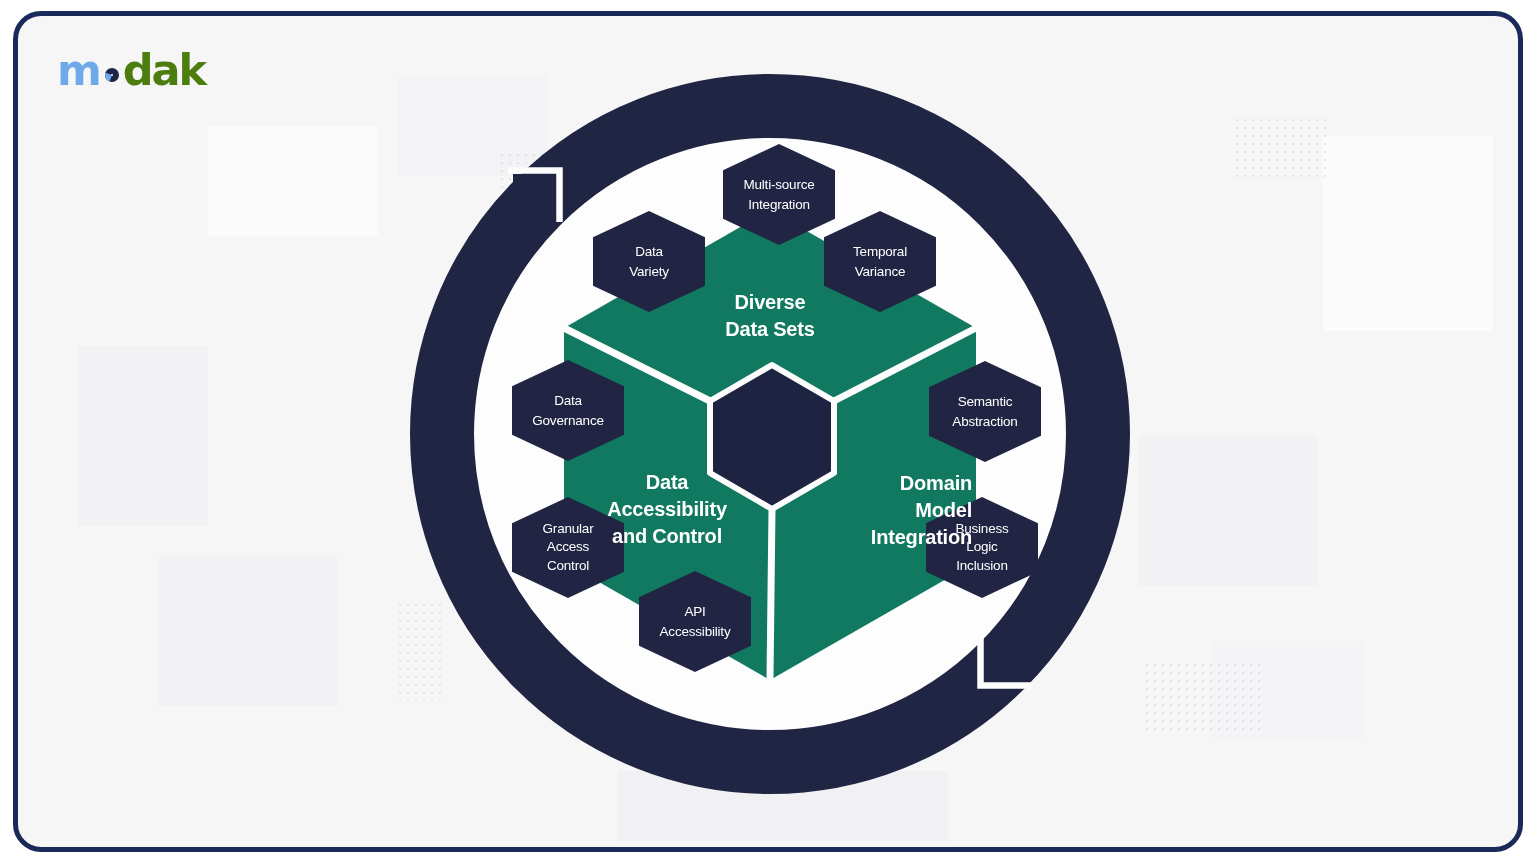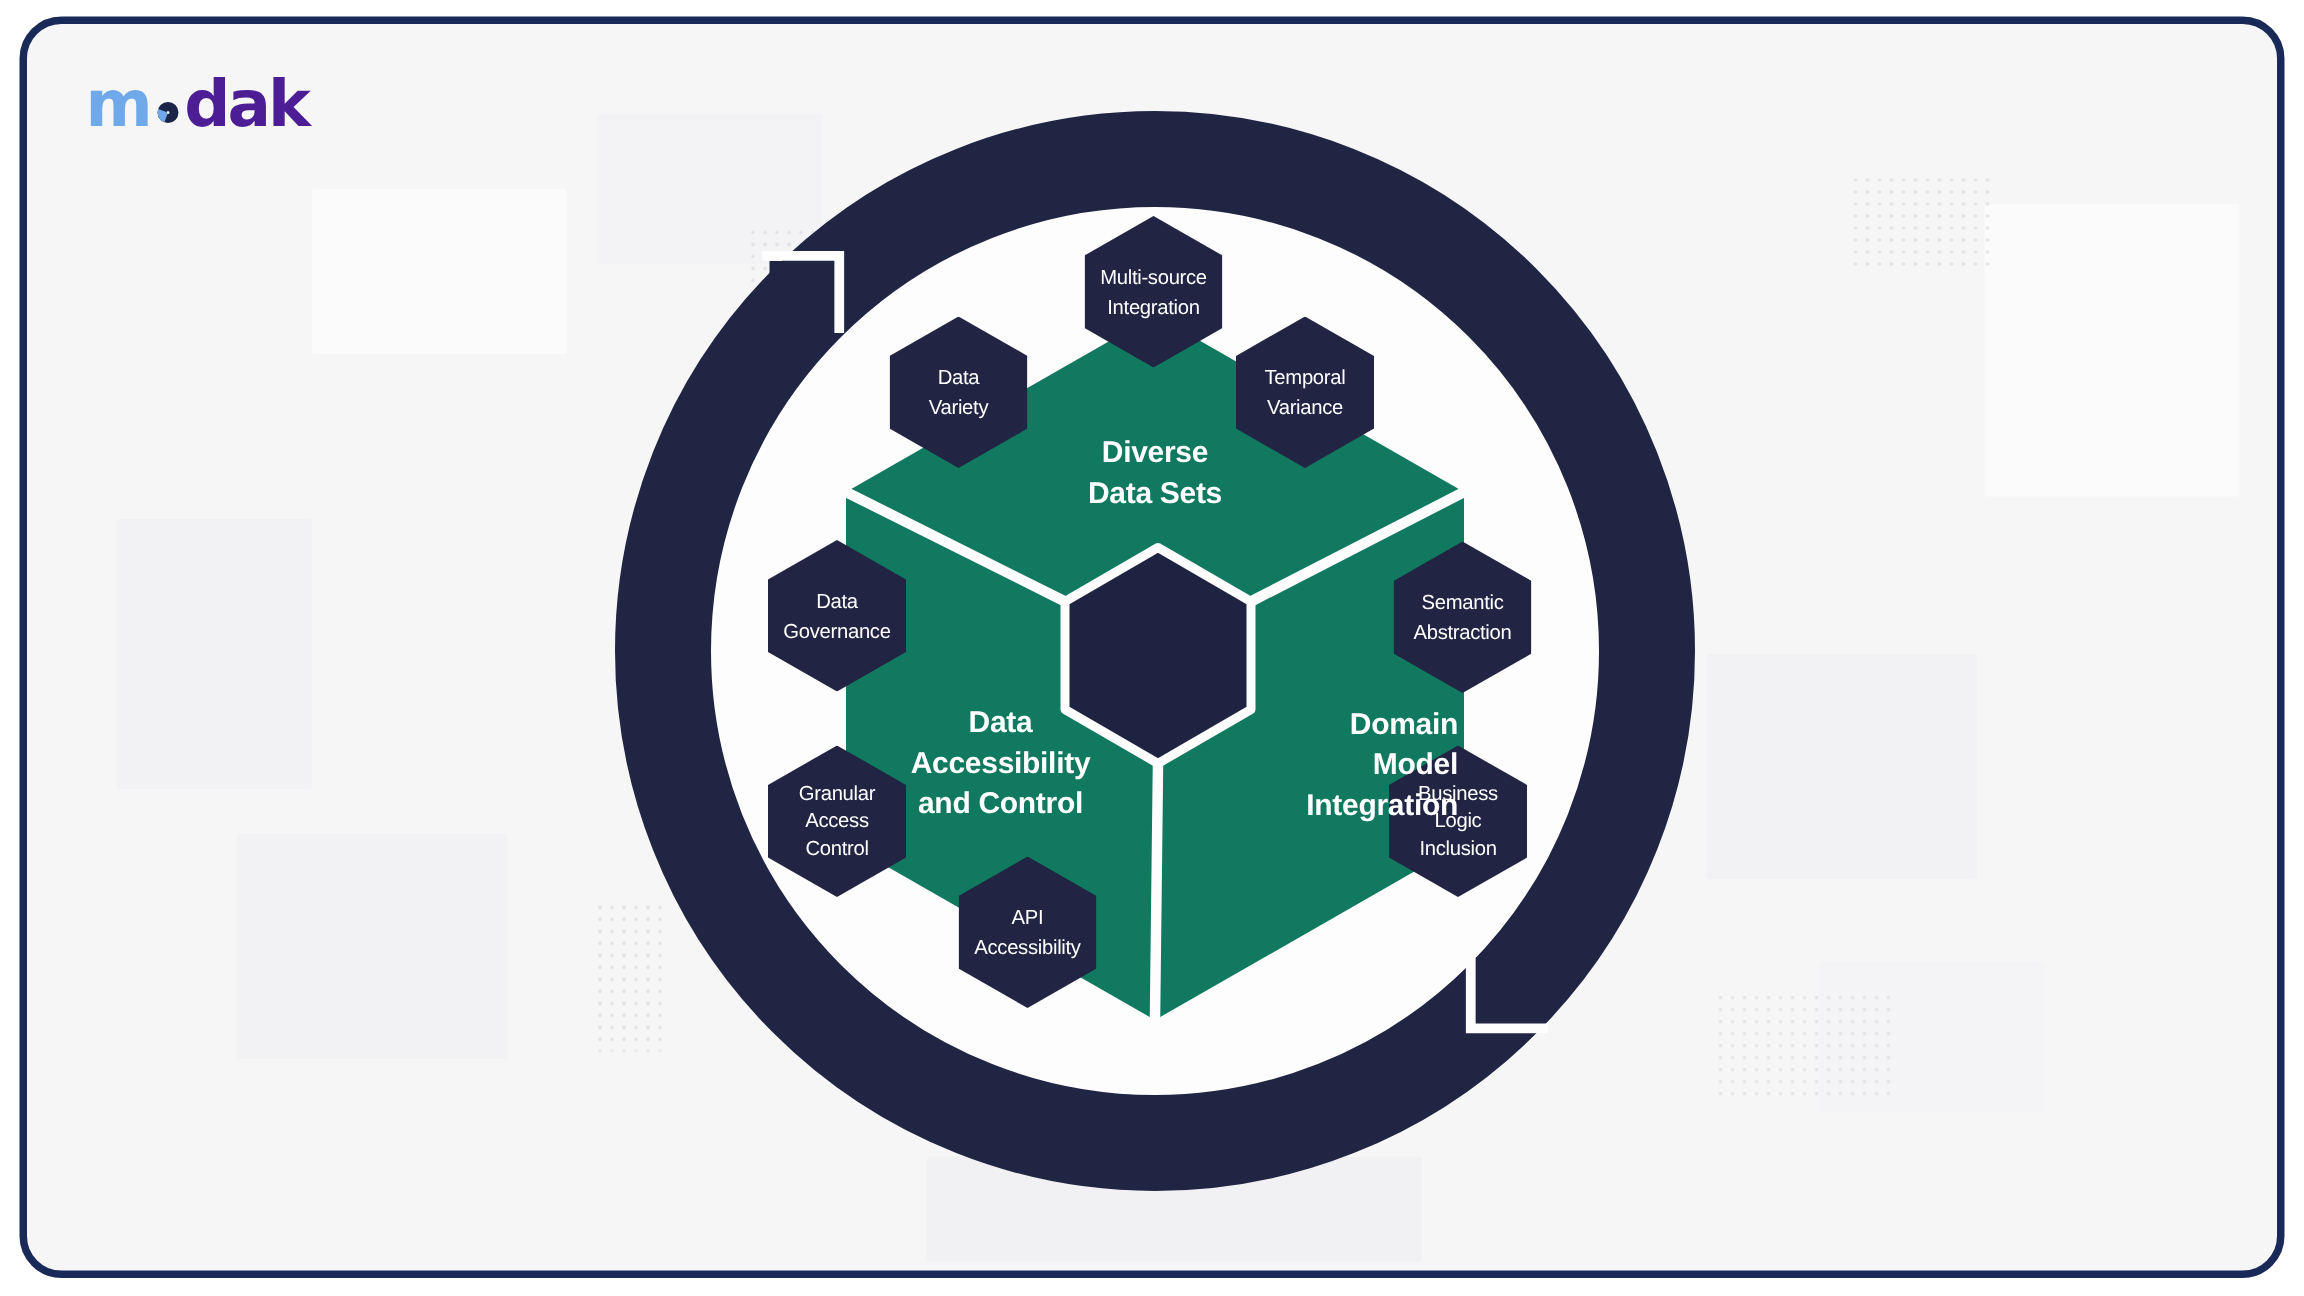--- a/index.html
+++ b/index.html
@@ -7,29 +7,29 @@
   .stage{position:relative;width:1536px;height:864px;background:#ffffff;font-family:"Liberation Sans",sans-serif;}
   .card{position:absolute;left:13px;top:11px;right:13px;bottom:12px;
         border:5px solid #1A2A58;border-radius:28px;background:#F6F6F7;overflow:hidden;}
   
   .bg-square{position:absolute;border-radius:2px;}
   .bg-dots{position:absolute;background-image:radial-gradient(#d4d4da 1px, transparent 1.2px);
            background-size:8px 8px;opacity:.55;}
   
   .logo{position:absolute;left:39px;top:33px;display:flex;align-items:flex-end;gap:3px;}
   .logo-text{font-family:"DejaVu Sans",sans-serif;font-weight:bold;font-size:43px;line-height:1;
-             letter-spacing:-2px;color:#4c1d95;}
+             letter-spacing:-2px;color:#4d7c0f;}
   .logo-m{color:#6FA9E9;}
   .logo-o{width:14px;height:14px;border:6px solid #1C2547;border-radius:50%;margin:0 1px 10px 2px;position:relative;}
   .logo-o-arc{position:absolute;inset:-6px;border:6px solid transparent;border-left-color:#6FA9E9;
               border-radius:50%;transform:rotate(-25deg);}
   
   .diagram-svg{position:absolute;left:0;top:0;width:1536px;height:864px;z-index:1;}
   
-  .hex{position:absolute;width:92px;height:101px;z-index:2;}
+  .hex{position:absolute;width:112px;height:101px;z-index:2;}
   .hex-bg{position:absolute;inset:0;background:#212443;
           clip-path:polygon(50% 0,100% 26%,100% 74%,50% 100%,0 74%,0 26%);}
   .hex-label{position:absolute;left:-14%;top:0;width:128%;height:100%;display:flex;align-items:center;
              justify-content:center;text-align:center;color:#ffffff;font-size:13.5px;line-height:1.45;
              white-space:pre-line;letter-spacing:-0.2px;}
   
   .face-label{position:absolute;width:210px;z-index:3;text-align:center;color:#ffffff;
               font-weight:bold;font-size:20px;line-height:1.35;white-space:pre-line;letter-spacing:-0.2px;}
 </style>
 </head>

